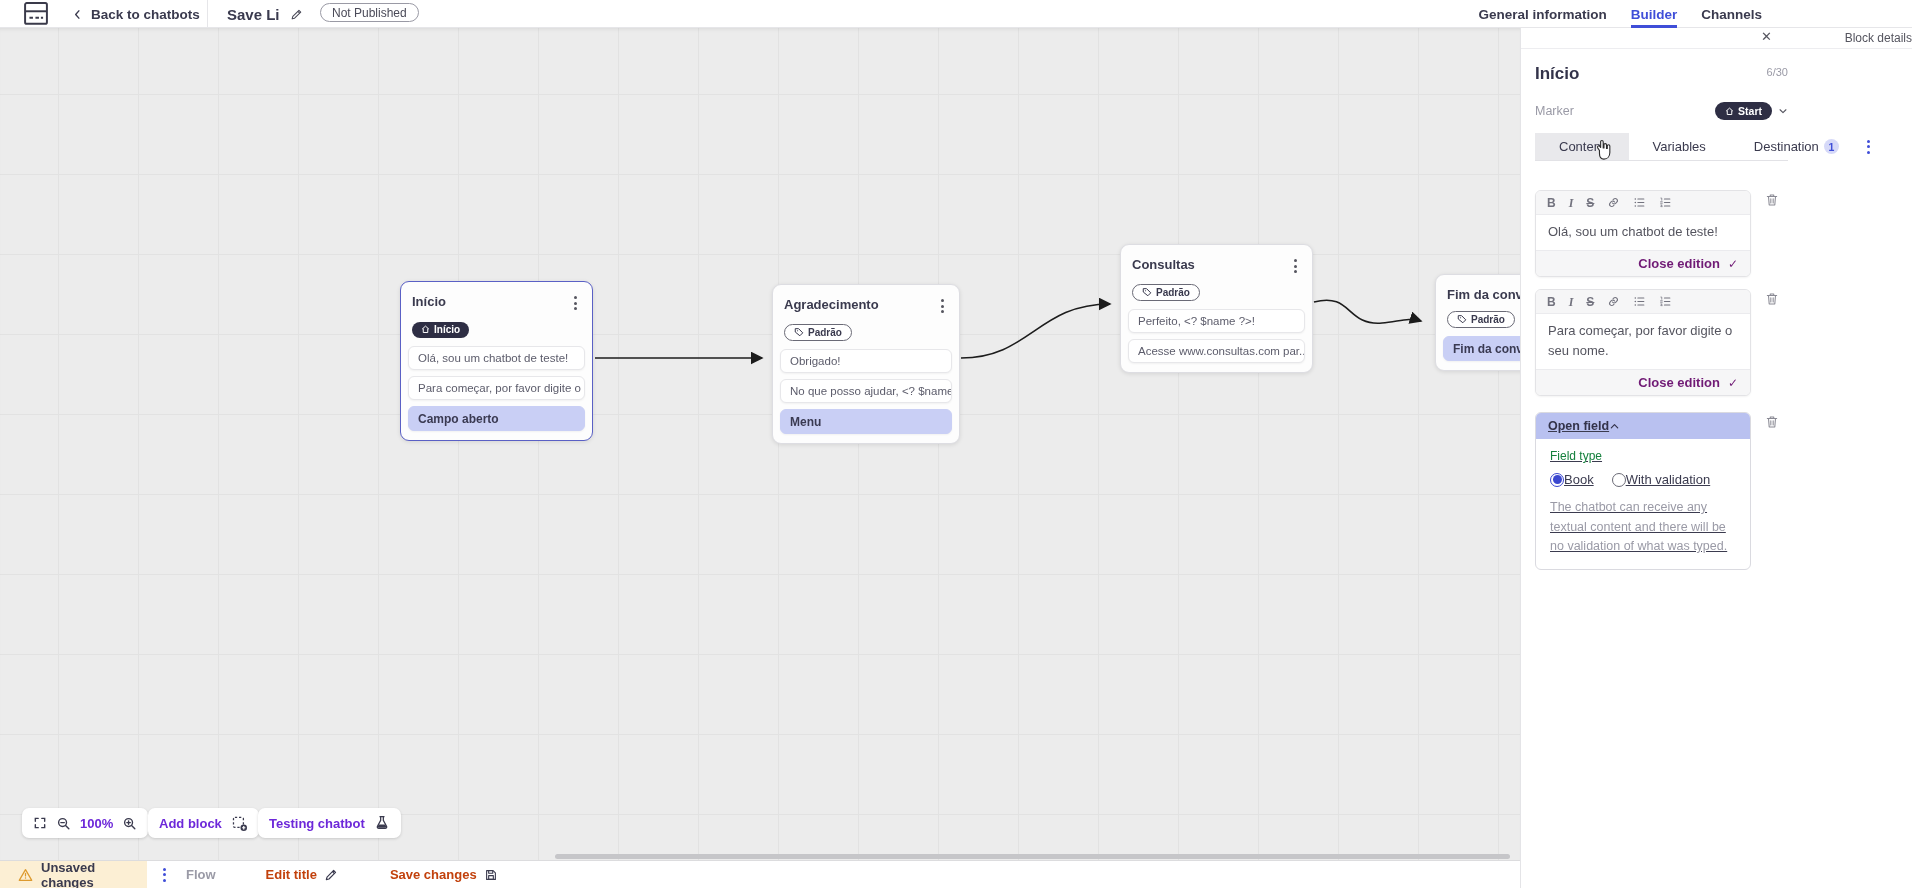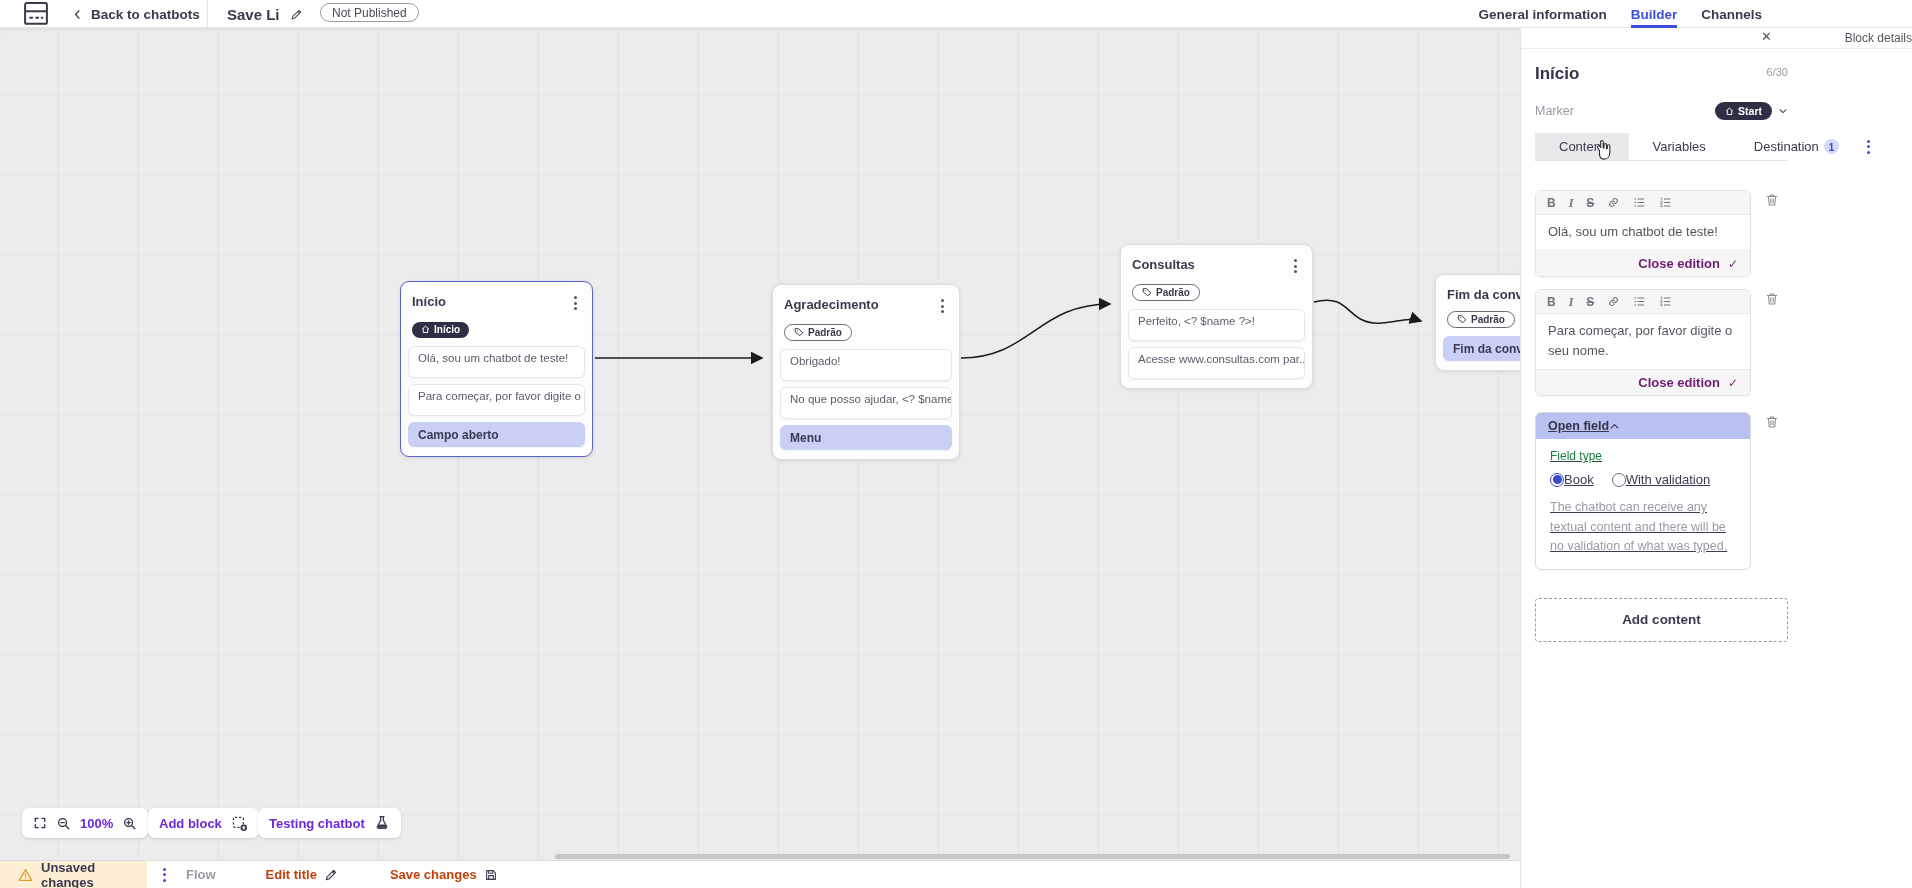--- a/index.html
+++ b/index.html
@@ -39,21 +39,21 @@
   .block-head { display:flex; align-items:flex-start; justify-content:space-between; padding:2px 4px 0 4px; }
   .block-title { font-size:13px; font-weight:700; color:#3a3a4e; white-space:nowrap; }
   .kebab { display:inline-flex; flex-direction:column; gap:2.5px; padding:2px 4px; cursor:pointer; color:#55555f; }
   .kebab i { width:3px; height:3px; border-radius:50%; background:currentColor; }
   .kebab.blue { color:#3f4ed8; }
   .pill-row { margin:8px 4px 0; }
   .pill-dark { display:inline-flex; align-items:center; gap:4px; background:#2e2e44; color:#fff;
     border-radius:999px; font-size:10px; font-weight:700; padding:2.5px 9px; }
   .pill-outline { display:inline-flex; align-items:center; gap:4px; background:#fff; color:#3a3a4e;
     border:1px solid #6a6a76; border-radius:999px; font-size:10px; font-weight:700; padding:2px 9px; }
-  .brow { margin-top:6px; height:32px; line-height:22px; border-radius:6px; padding:0 9px;
+  .brow { margin-top:6px; height:24px; line-height:22px; border-radius:6px; padding:0 9px;
     font-size:11.5px; color:#5c5c6b; background:#fff; border:1px solid #e7e7ea;
     box-shadow:0 1px 2px rgba(0,0,0,.05); white-space:nowrap; overflow:hidden; }
   .brow.action { background:#c9cff5; border-color:#c9cff5; font-weight:700; font-size:12px; color:#3a3a52; height:25px; line-height:25px; }
   .brows { margin:8px 0 0; }
 
   #block-inicio { left:400px; top:253px; width:193px; }
   #block-agradecimento { left:772px; top:256px; width:188px; }
   #block-consultas { left:1120px; top:216px; width:193px; }
   #block-fim { left:1435px; top:246px; width:160px; }
 
@@ -508,21 +508,20 @@
         <span class="trash-btn">
           <svg width="14" height="16" viewBox="0 0 24 26" fill="none" stroke="currentColor" stroke-width="1.8" stroke-linecap="round" stroke-linejoin="round">
               <path d="M4 7h16"></path>
               <path d="M9 7V4.5h6V7"></path>
               <path d="M6 7l1.2 14.5h9.6L18 7"></path>
               <path d="M10 11v7M14 11v7"></path>
             </svg>
         </span>
       </div>
 
-      <button class="add-content">Add content</button>
     </div>
   </div>
 
   <div class="statusbar">
     <div class="unsaved">
       <span>
         <svg width="15" height="14" viewBox="0 0 24 22" fill="none">
             <path d="M12 2.5 22 19.5H2z" stroke="#dd9a2e" stroke-width="2" stroke-linejoin="round"></path>
             <line x1="12" y1="8.5" x2="12" y2="12.5" stroke="#dd9a2e" stroke-width="2" stroke-linecap="round"></line>
             <circle cx="12" cy="15.8" r="1.2" fill="#dd9a2e"></circle>

